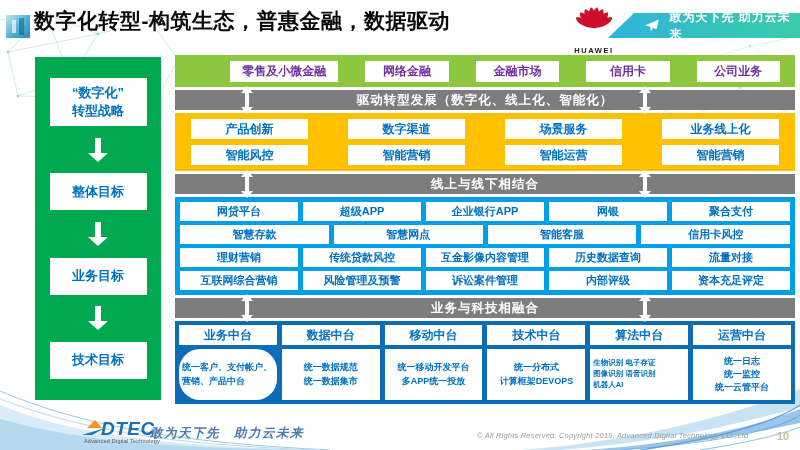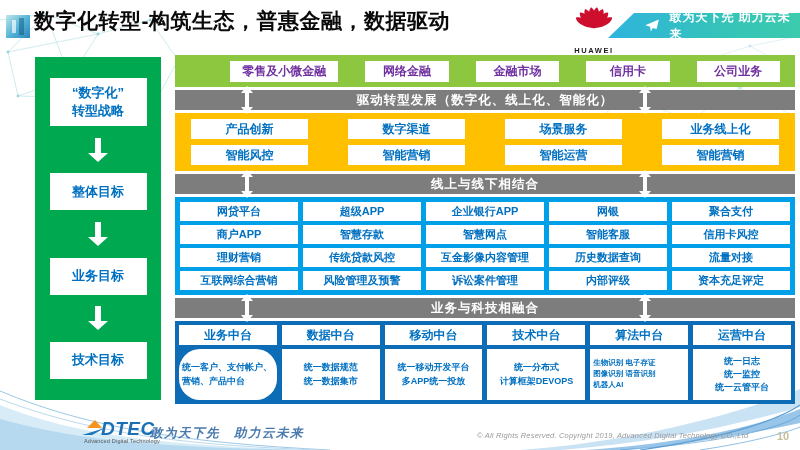--- a/index.html
+++ b/index.html
@@ -217,21 +217,20 @@
 
   <div class="blue-sec">
     <div class="app-row">
       <div class="app-box">网贷平台</div>
       <div class="app-box">超级APP</div>
       <div class="app-box">企业银行APP</div>
       <div class="app-box">网银</div>
       <div class="app-box">聚合支付</div>
     </div>
     <div class="app-row">
-      <div class="app-box">商户APP</div>
       <div class="app-box">智慧存款</div>
       <div class="app-box">智慧网点</div>
       <div class="app-box">智能客服</div>
       <div class="app-box">信用卡风控</div>
     </div>
     <div class="app-row">
       <div class="app-box">理财营销</div>
       <div class="app-box">传统贷款风控</div>
       <div class="app-box">互金影像内容管理</div>
       <div class="app-box">历史数据查询</div>

